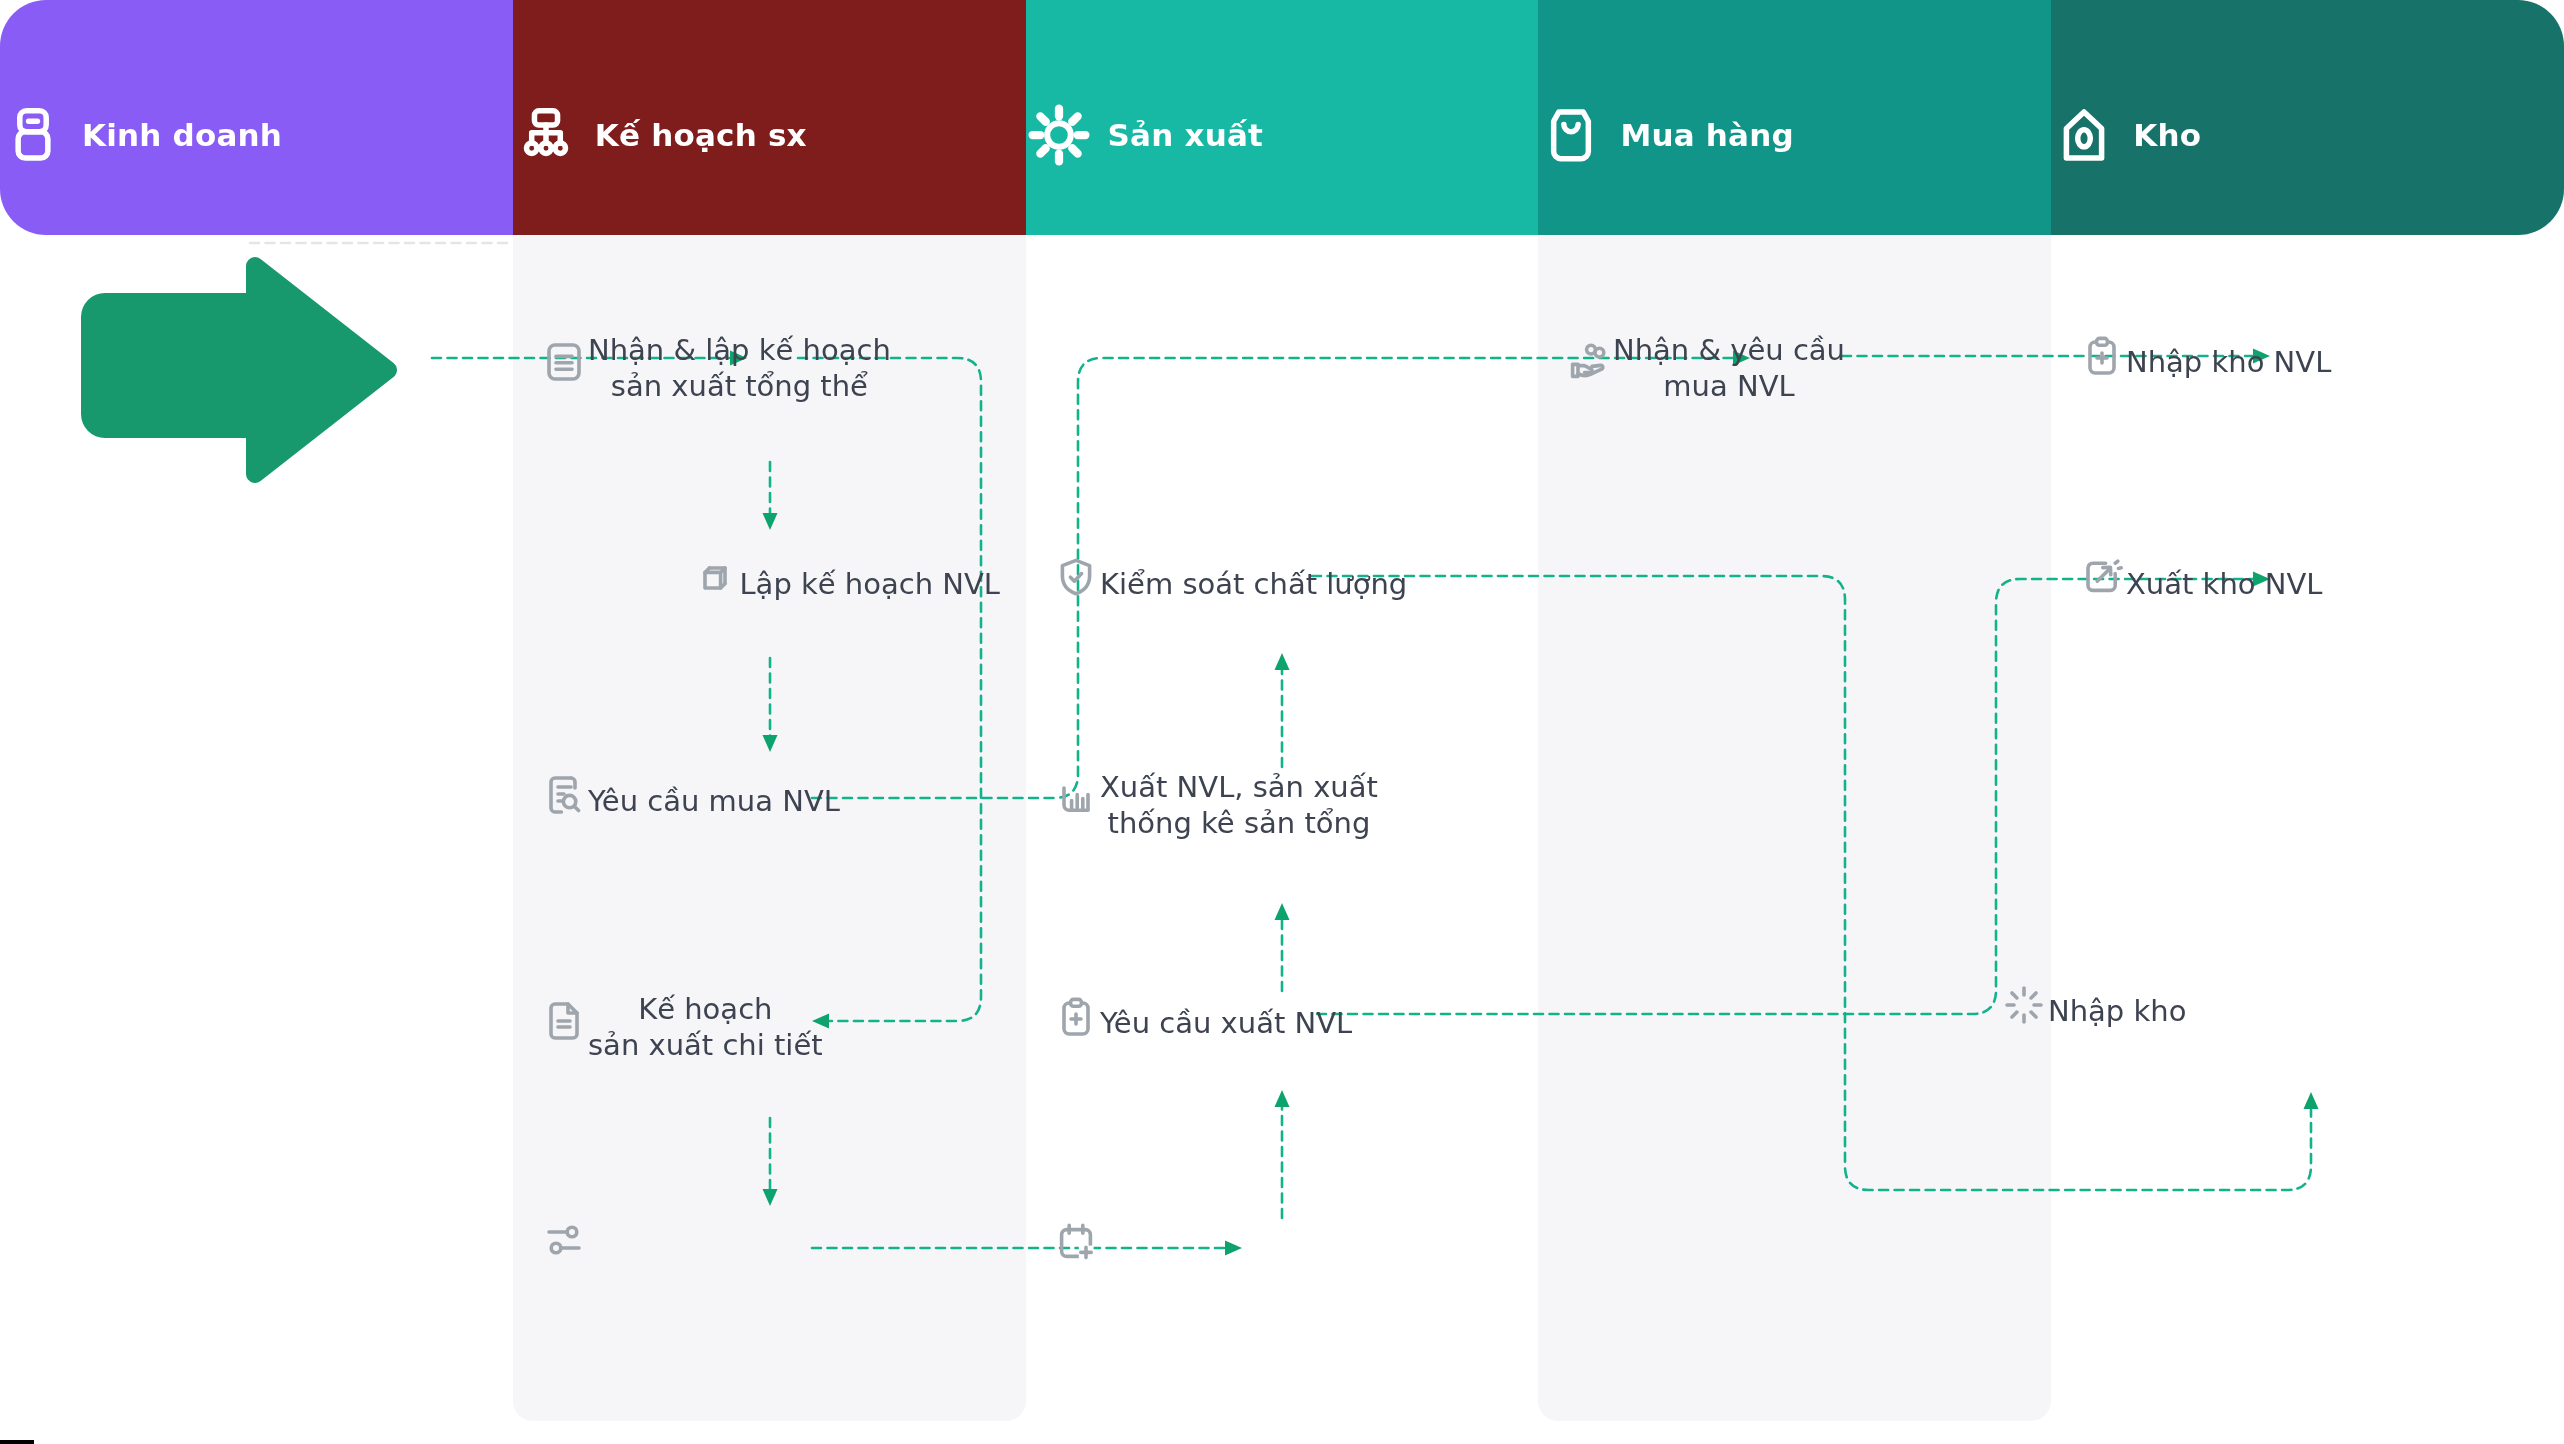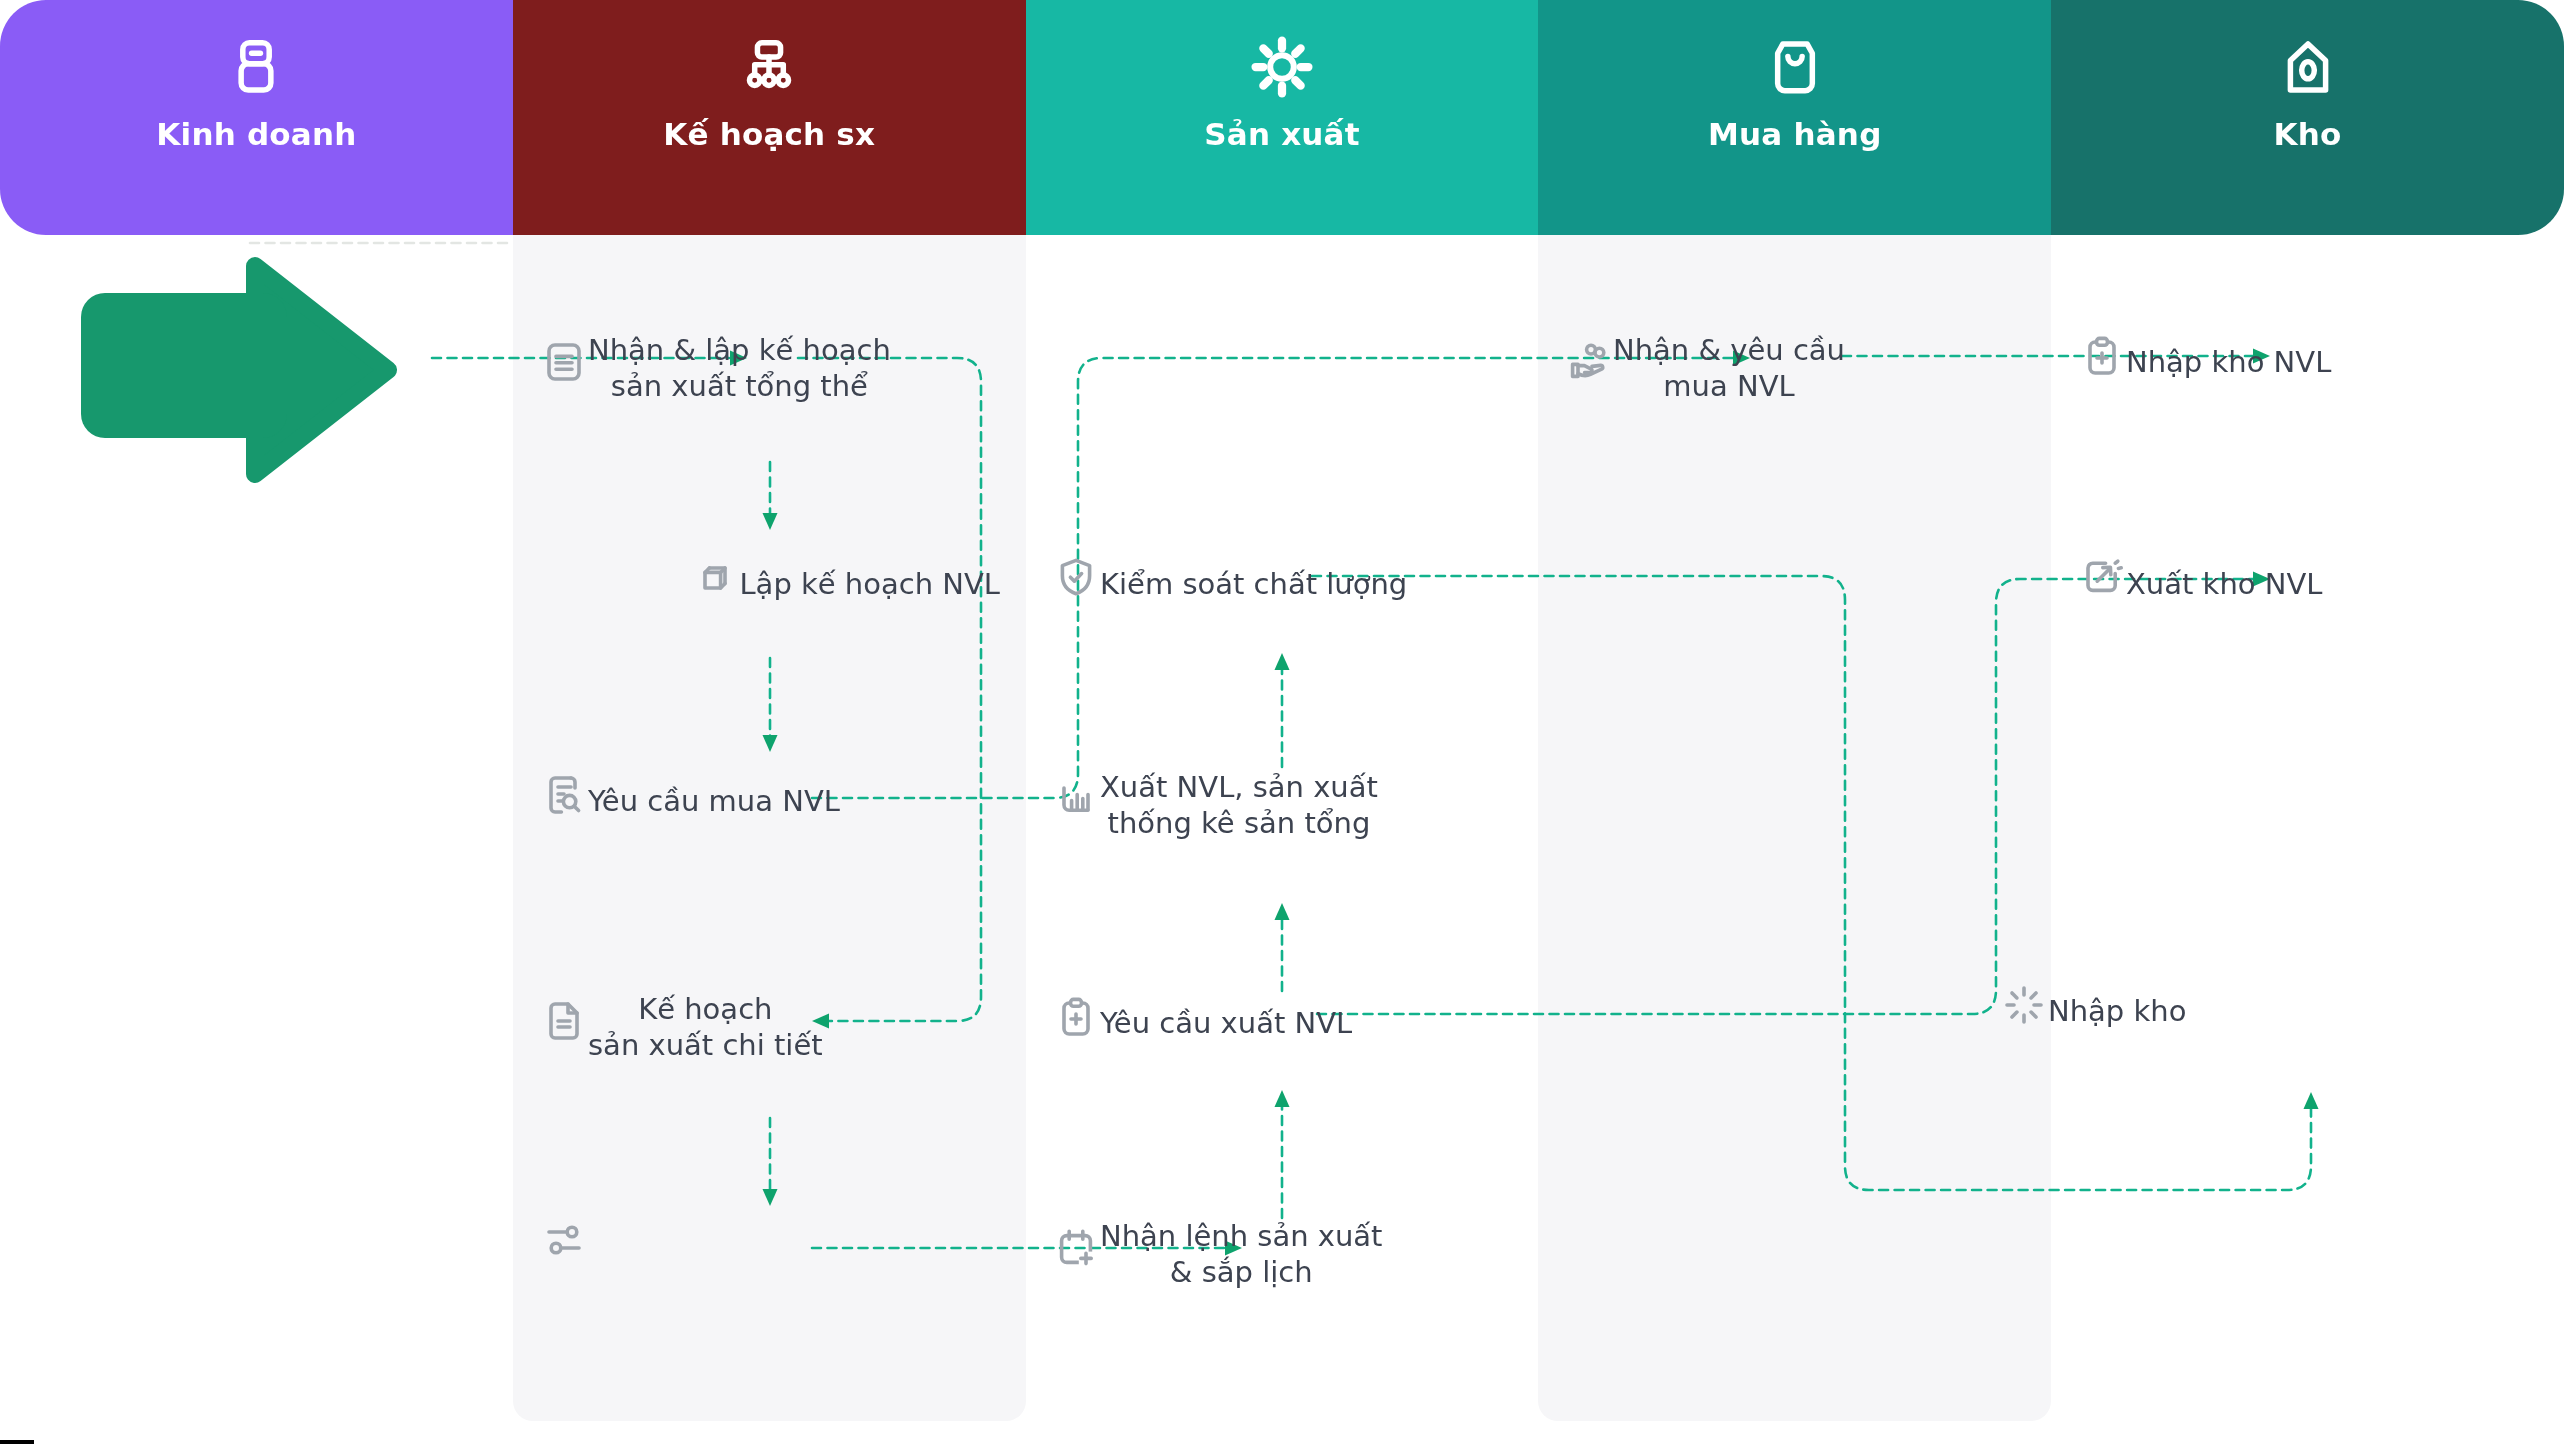--- a/index.html
+++ b/index.html
@@ -7,21 +7,21 @@
   .canvas{
     position:relative;width:2564px;height:1444px;overflow:hidden;
     font-family:"DejaVu Sans","Liberation Sans",sans-serif;background:#ffffff;
   }
   
   .header-band{
     position:absolute;left:0;top:0;width:2564px;height:235px;
     display:flex;border-radius:46px;overflow:hidden;
   }
   .header-col{
-    flex:1 1 0;display:flex;flex-direction:column;align-items:center;
+    flex:1 1 0;display:flex;align-items:center;
     padding-top:34px;gap:16px;
   }
   .header-col .hicon{width:66px;height:66px;display:flex;align-items:center;justify-content:center;}
   .header-col .hicon svg{width:66px;height:66px;stroke:#ffffff;fill:none;stroke-width:2;stroke-linecap:round;stroke-linejoin:round;}
   .header-label{color:#ffffff;font-size:31px;font-weight:600;letter-spacing:.2px;}
   
   .strip{position:absolute;top:235px;height:1186px;width:513px;border-radius:0 0 20px 20px;}
   
   .node{position:absolute;width:460px;display:flex;align-items:center;}
   .node .nicon{width:48px;height:48px;margin-bottom:12px;}
@@ -142,21 +142,20 @@
           </svg></span>
         <div class="nlabel"><span>Yêu cầu xuất NVL</span></div>
       </div>
       <div class="node" style="left: 1052px; top: 1218px;">
         <span class="nicon"><svg viewBox="0 0 24 24">
             <rect x="4.8" y="5.8" width="14.4" height="13.4" rx="2.6"></rect>
             <path d="M8.6 3.6v4M15.4 3.6v4"></path>
             <rect x="13.4" y="13.8" width="7.4" height="7.4" fill="#fff" stroke="none"></rect>
             <path d="M17 14.6v5.2M14.4 17.2h5.2"></path>
           </svg></span>
-        <div class="nlabel"><span>Nhận lệnh sản xuất</span><br><span>&amp; sắp lịch</span></div>
       </div>
       <div class="node" style="left: 1565px; top: 332px;">
         <span class="nicon"><svg viewBox="0 0 24 24">
             <circle cx="13" cy="5.8" r="2.2"></circle>
             <circle cx="17.2" cy="7.3" r="2.2"></circle>
             <path d="M3.8 13.2h2.7v6H3.8z"></path>
             <path d="M6.5 17.8c2.2 1.2 4.3 1.3 6.2.4l5.6-2.6c1-.5.6-2-.5-1.9l-4.3.5"></path>
             <path d="M6.5 13.8h3.2l3.2 1.6c1 .5.6 1.9-.5 1.9H9.8"></path>
           </svg></span>
         <div class="nlabel"><span>Nhận &amp; yêu cầu</span><br><span>mua NVL</span></div>

